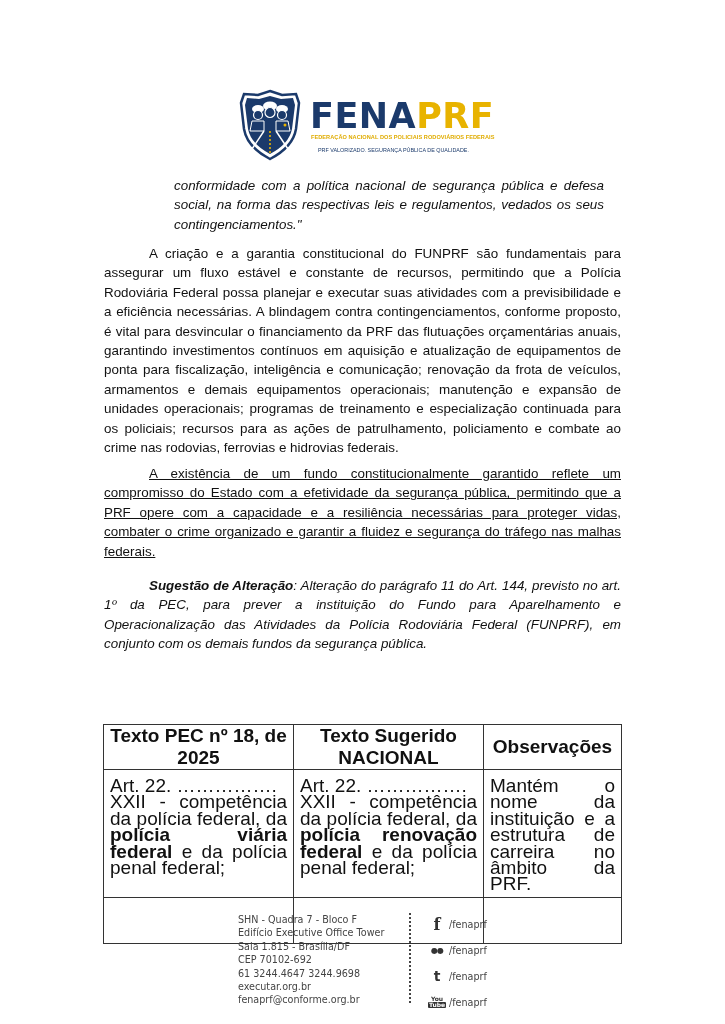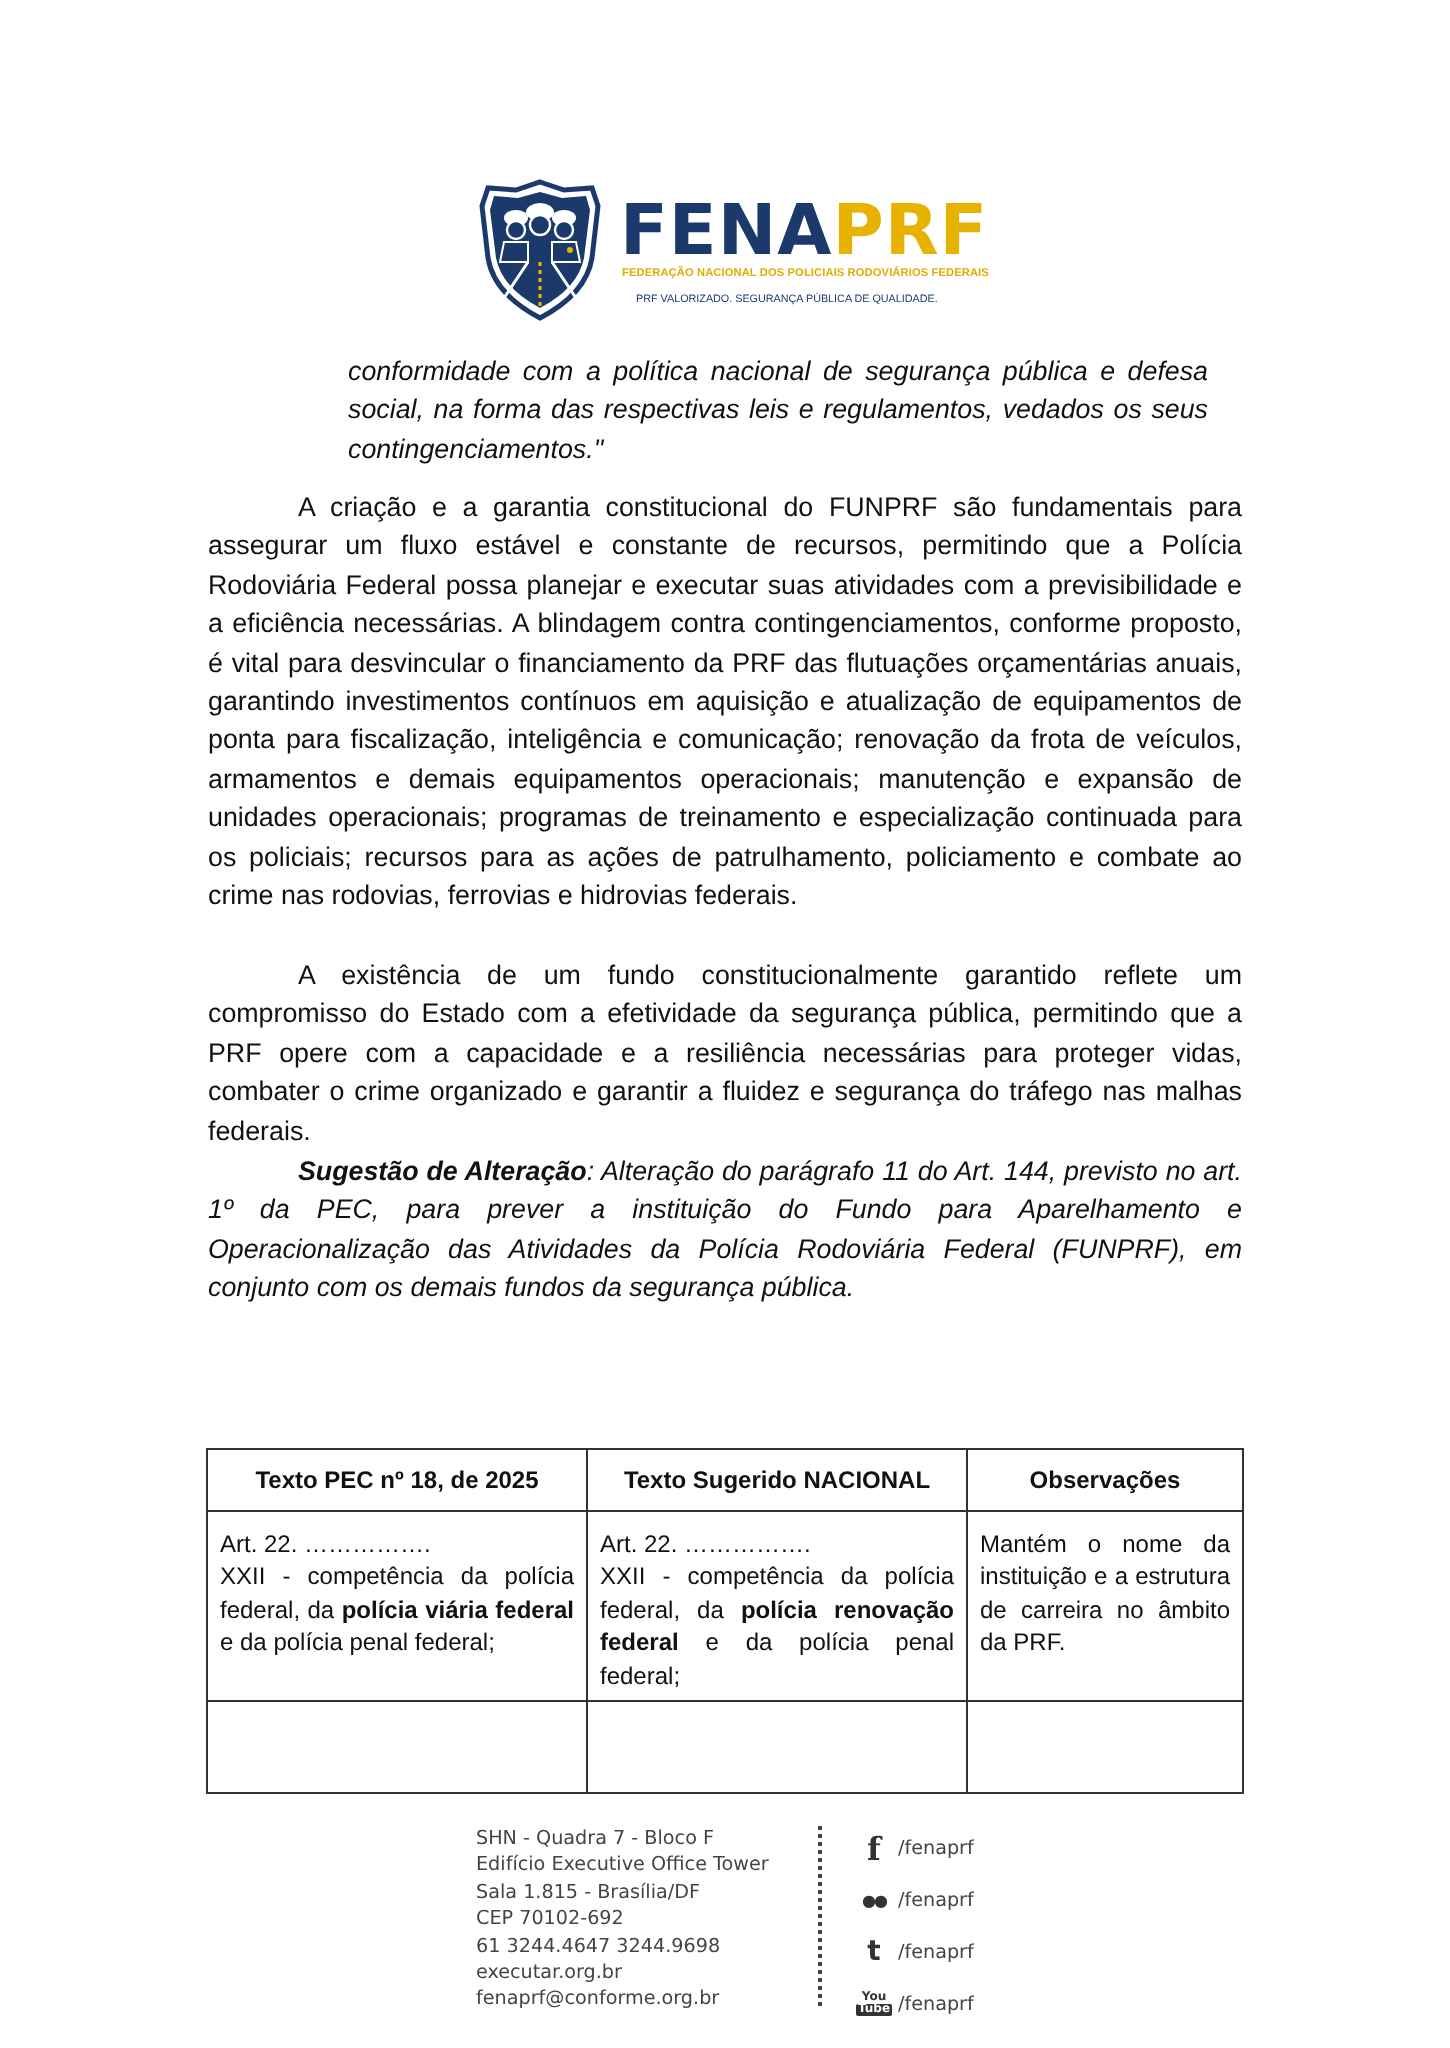--- a/index.html
+++ b/index.html
@@ -17,30 +17,30 @@
   .brand-sub { position: absolute; left: 73px; top: 45px; font-size: 5.6px; font-weight: bold;
                color: #e0ac00; white-space: nowrap; letter-spacing: 0.05px; }
   .brand-tag { position: absolute; left: 80px; top: 58px; font-size: 5.4px; color: #1b3a6b;
                white-space: nowrap; }
 
   
   .para { position: absolute; font-size: 13.4px; line-height: 19.4px; text-align: justify; }
   .para .ind { display: inline-block; width: 45px; }
   .quote { left: 174px; top: 145px; width: 430px; font-style: italic; }
   .p1 { left: 104px; top: 213px; width: 517px; }
-  .p2 { left: 104px; top: 447px; width: 517px; }
+  .p2 { left: 104px; top: 433px; width: 517px; text-decoration: underline; }
   .p3 { left: 104px; top: 545px; width: 517px; font-style: italic; }
   .p3 b { font-style: italic; }
 
   .section-title { position: absolute; left: 147px; top: 655px; font-size: 13.5px; font-weight: bold;
                    white-space: nowrap; }
 
   
   table.comp { position: absolute; left: 103px; top: 693px; width: 519px; border-collapse: collapse;
-               font-size: 12px; }
+               font-size: 19px; }
   table.comp td, table.comp th { border: 1.5px solid #333; vertical-align: top; padding: 0; }
   table.comp th { height: 30px; font-weight: bold; text-align: center; vertical-align: middle; }
   .c1 { width: 189px; } .c2 { width: 189px; } .c3 { width: 137px; }
   .cell { padding: 8px 6px 4px 6px; line-height: 16.4px; text-align: justify; }
   tr.row-content td { height: 94px; }
   tr.row-empty td { height: 45px; }
 
   
   .addr { position: absolute; left: 238px; top: 882px; font-size: 9.6px; line-height: 13.4px;
           color: #444; font-family: "DejaVu Sans", sans-serif; }

